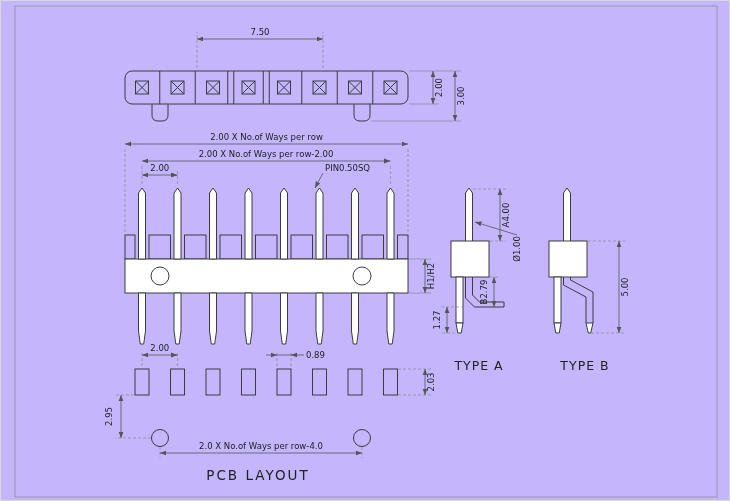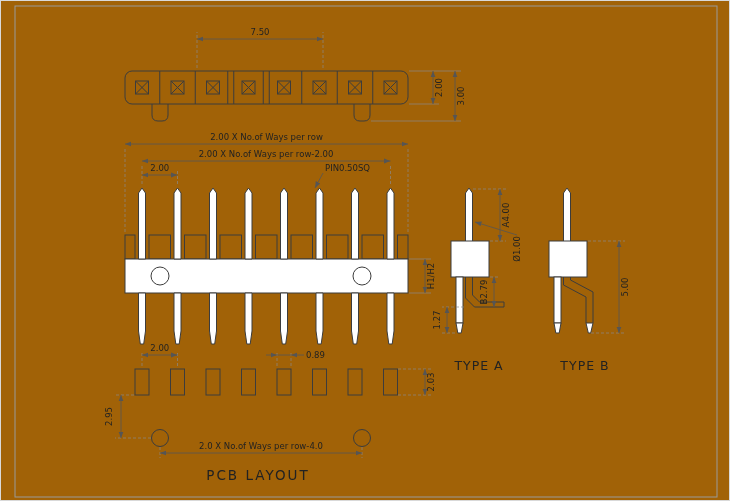--- a/index.html
+++ b/index.html
@@ -1,19 +1,19 @@
 <!DOCTYPE html>
 <html><head>
 <meta charset="utf-8">
 <style>
   html,body{margin:0;padding:0;background:#fff;}
   .canvas{
     position:relative;
     width:730px;height:501px;
-    background:#a16207;
+    background:#c4b5fd;
     border:1px solid #d9d9d9;
     box-sizing:border-box;
     font-family:"DejaVu Sans", sans-serif;
     overflow:hidden;
   }
   svg{display:block;}
   .outline{stroke:#3c3c3c;stroke-width:1;fill:none;}
   .solid{stroke:#3c3c3c;stroke-width:1;fill:#fff;}
   .dim{stroke:#555;stroke-width:.8;fill:none;}
   .ext{stroke:#8a8a8a;stroke-width:.7;fill:none;stroke-dasharray:3 2;}

